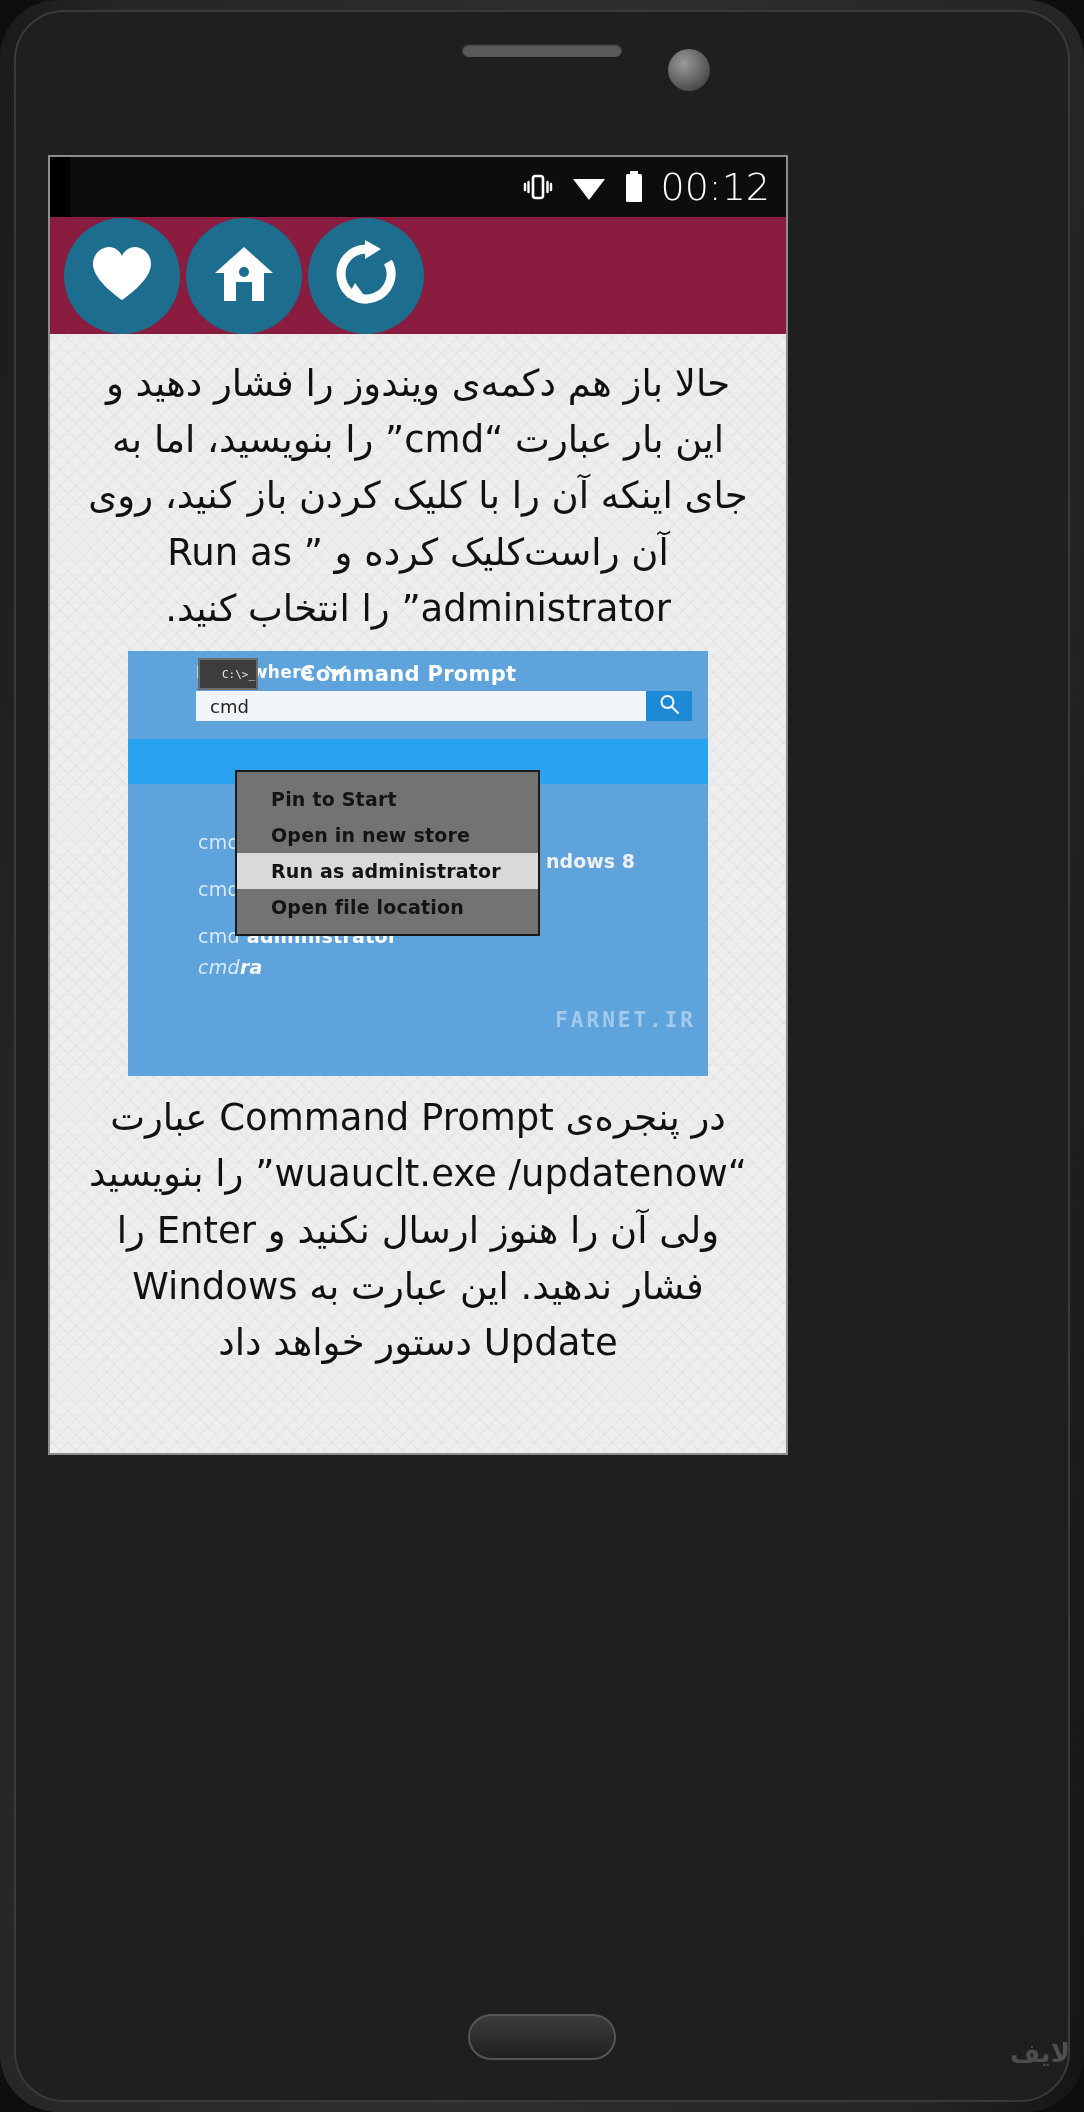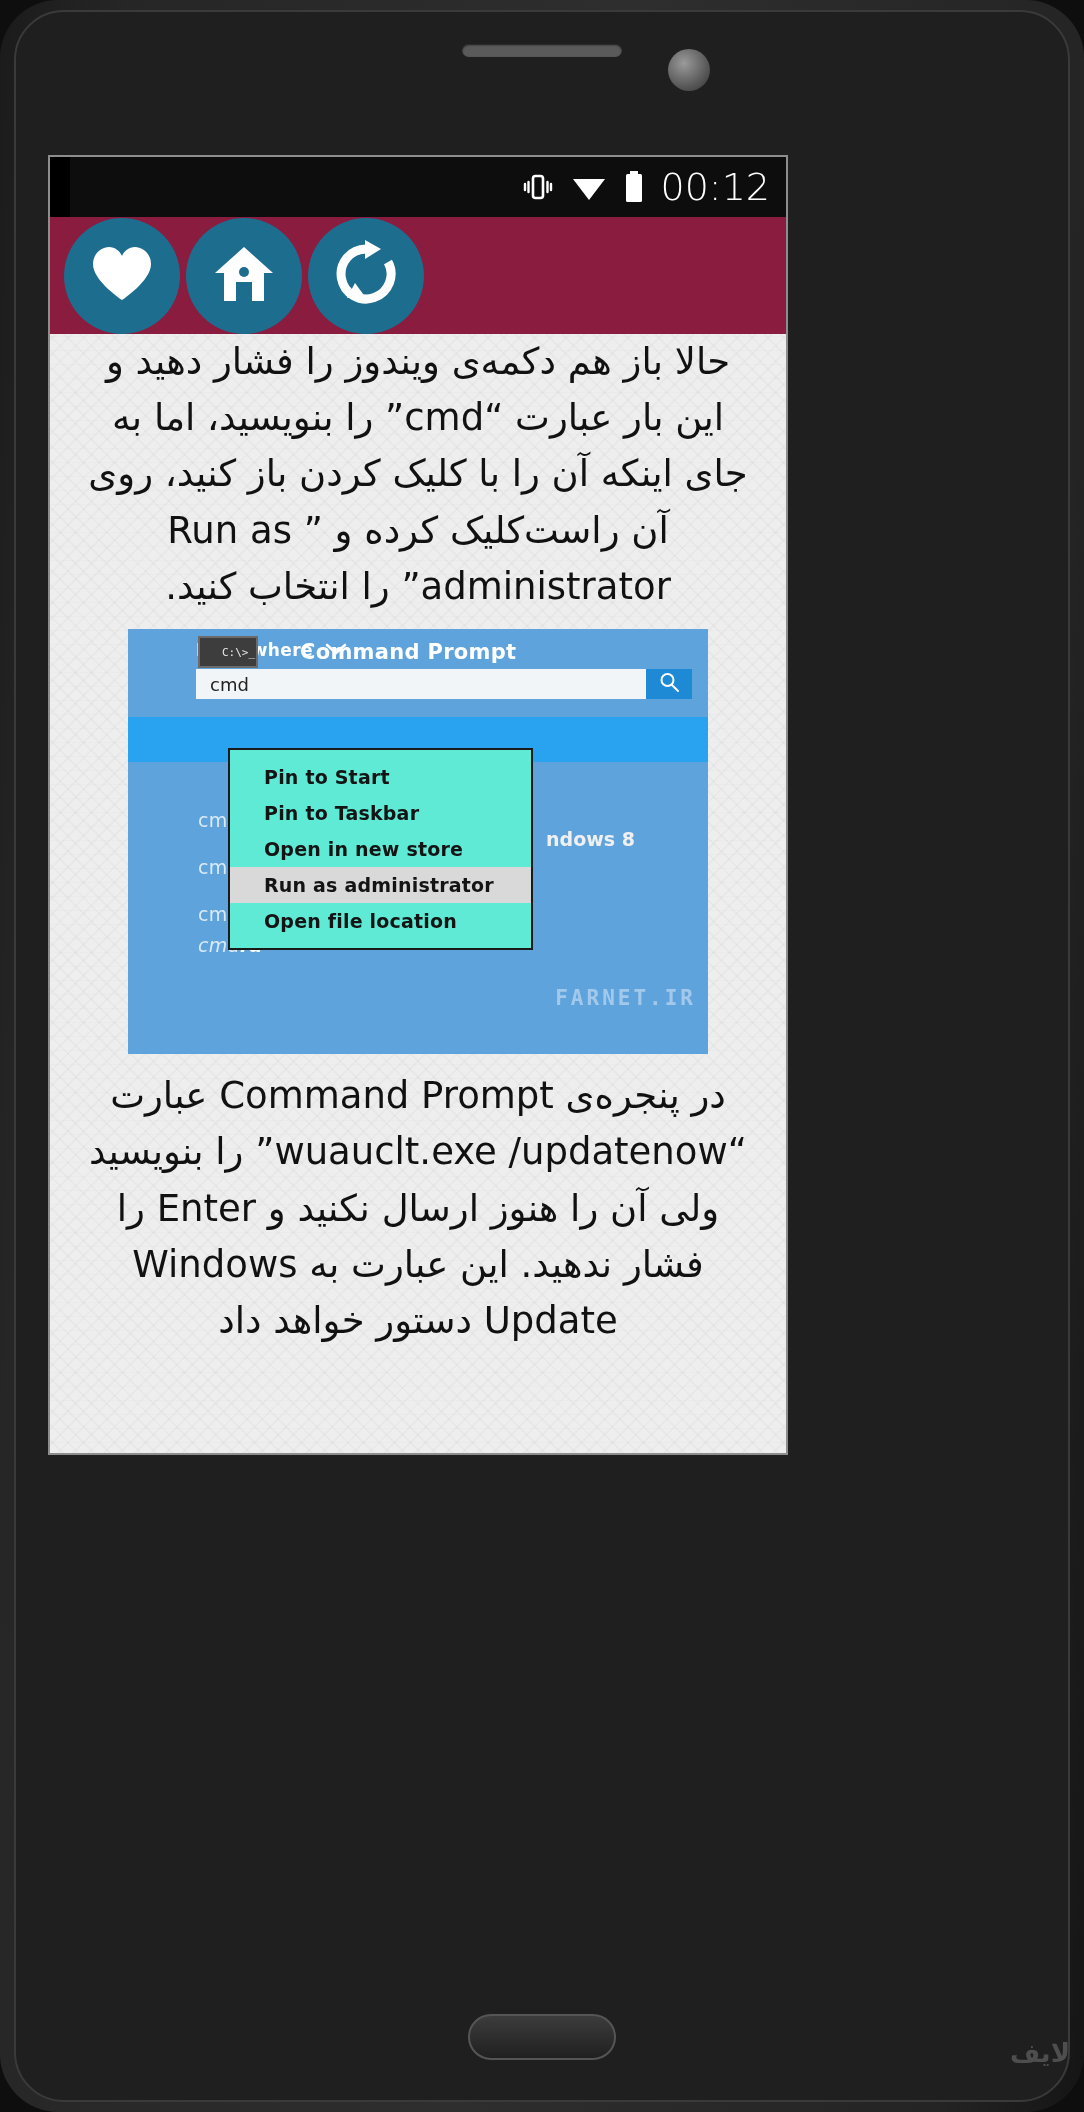--- a/index.html
+++ b/index.html
@@ -95,21 +95,21 @@
       repeating-linear-gradient(-45deg, rgba(0,0,0,.022) 0 2px, transparent 2px 11px),
       repeating-linear-gradient(0deg, rgba(0,0,0,.015) 0 1px, transparent 1px 14px);
     overflow: hidden;
   }
   .para {
     direction: rtl; text-align: center;
     color: #111; font-size: 37px; line-height: 1.52;
     font-family: "DejaVu Sans", "Liberation Sans", sans-serif;
     padding: 0 28px;
   }
-  #para-top { }
+  #para-top { padding-top: 22px; }
   #para-bottom { padding-top: 14px; }
 
   
   #win-shot {
     position: relative;
     width: 580px; height: 425px;
     margin: 14px auto 0 auto;
     background: #5fa3dd;
     overflow: hidden;
     font-family: "DejaVu Sans", "Liberation Sans", sans-serif;
@@ -148,22 +148,22 @@
     display: flex; align-items: center; padding-left: 22px;
   }
   #win-result-icon .prompt-glyph {
     color: #e8e8e8; font-size: 11px; font-family: "DejaVu Sans Mono", monospace;
   }
   #win-result-label {
     position: absolute; left: 172px; top: 11px;
     color: #ffffff; font-size: 21px; font-weight: bold; letter-spacing: .3px; text-align: right;
   }
   #win-context-menu {
-    position: absolute; left: 100px; top: 119px;
-    width: 305px; background: #5eead4;
+    position: absolute; left: 107px; top: 119px;
+    width: 305px; background: #737373;
     border: 2px solid #1a1a1a;
     padding: 9px 0;
   }
   .ctx-item {
     height: 36px; line-height: 36px;
     padding-left: 34px;
     color: #141414; font-size: 19px; font-weight: bold;
     letter-spacing: .2px; white-space: nowrap;
   }
   .ctx-item.ctx-highlight { background: #d9d9d9; }
@@ -280,21 +280,20 @@
             <div class="win-sug" style="top: 180px;"><span>cmd</span><b>.exe</b></div>
             <div class="win-sug" style="top: 227px;"><span>cmd</span><b>store</b></div>
             <div class="win-sug" style="top: 274px;"><span>cmd</span><b> administrator</b></div>
             <div class="win-sug" style="top: 305px; font-style: italic;"><span>cmd</span><b>ra</b></div>
           </div>
 
         <div id="win-os-label">ndows 8</div>
 
         <div id="win-context-menu">
             <div class="ctx-item">Pin to Start</div>
-            <div class="ctx-item">Pin to Taskbar</div>
             <div class="ctx-item">Open in new store</div>
             <div class="ctx-item ctx-highlight">Run as administrator</div>
             <div class="ctx-item">Open file location</div>
           </div>
 
         <div id="win-watermark">FARNET.IR</div>
       </div>
 
       <p id="para-bottom" class="para">در پنجره‌ی Command Prompt عبارت “wuauclt.exe /updatenow” را بنویسید ولی آن را هنوز ارسال نکنید و Enter را فشار ندهید. این عبارت به Windows Update دستور خواهد داد</p>
     </div>

